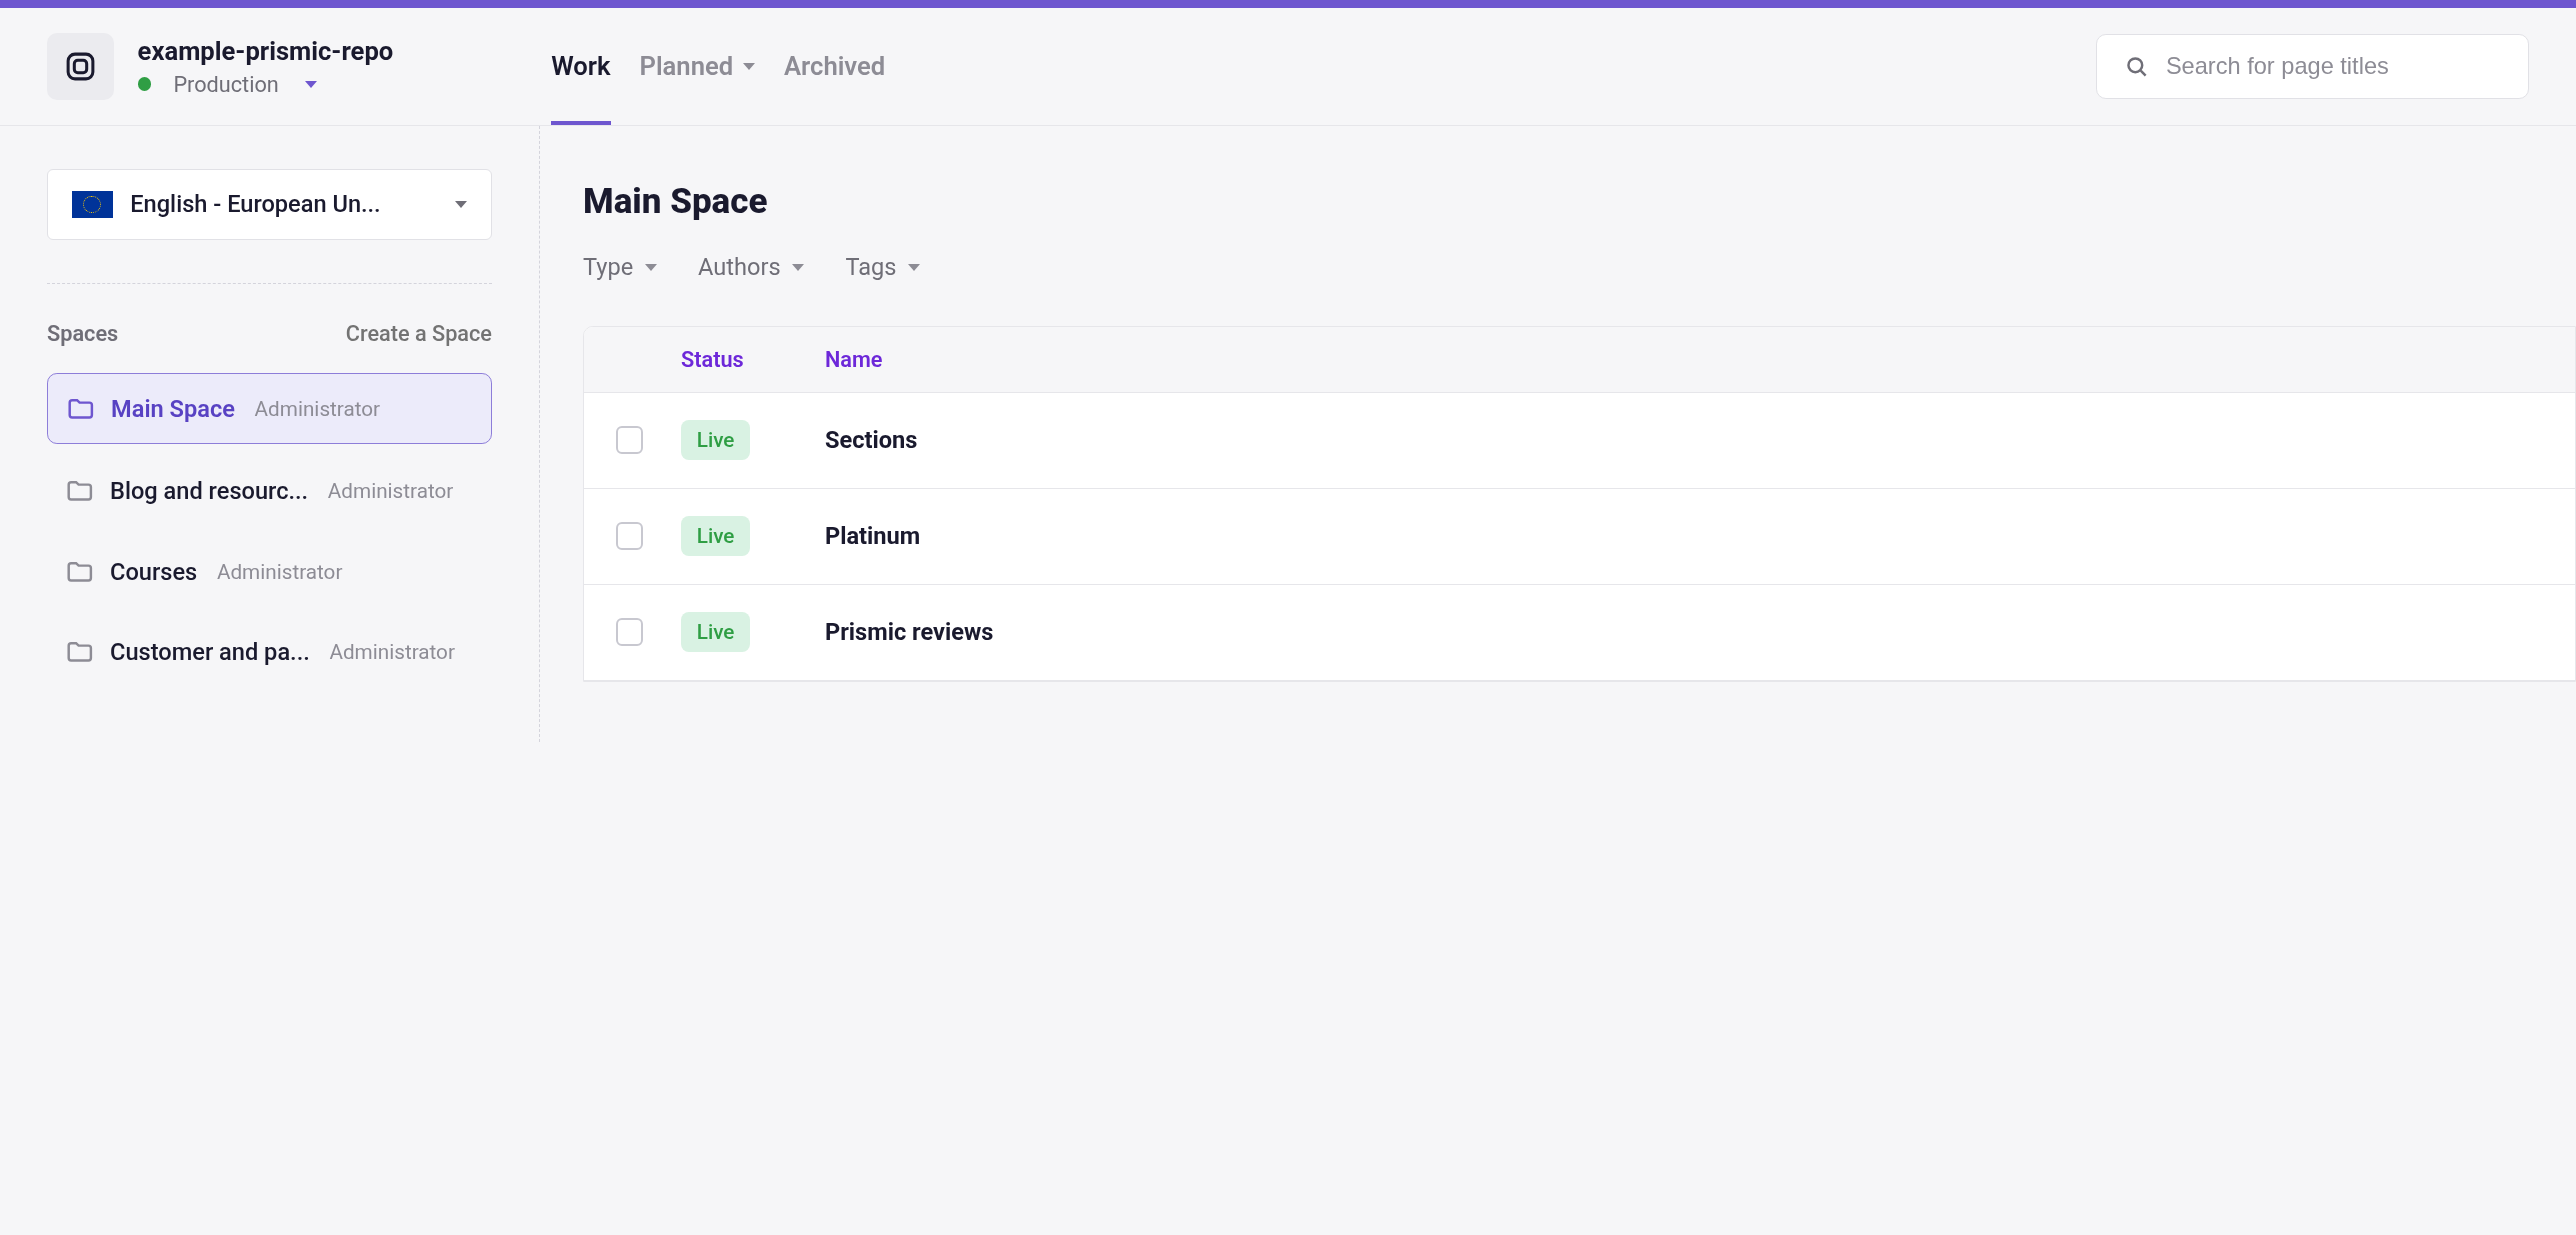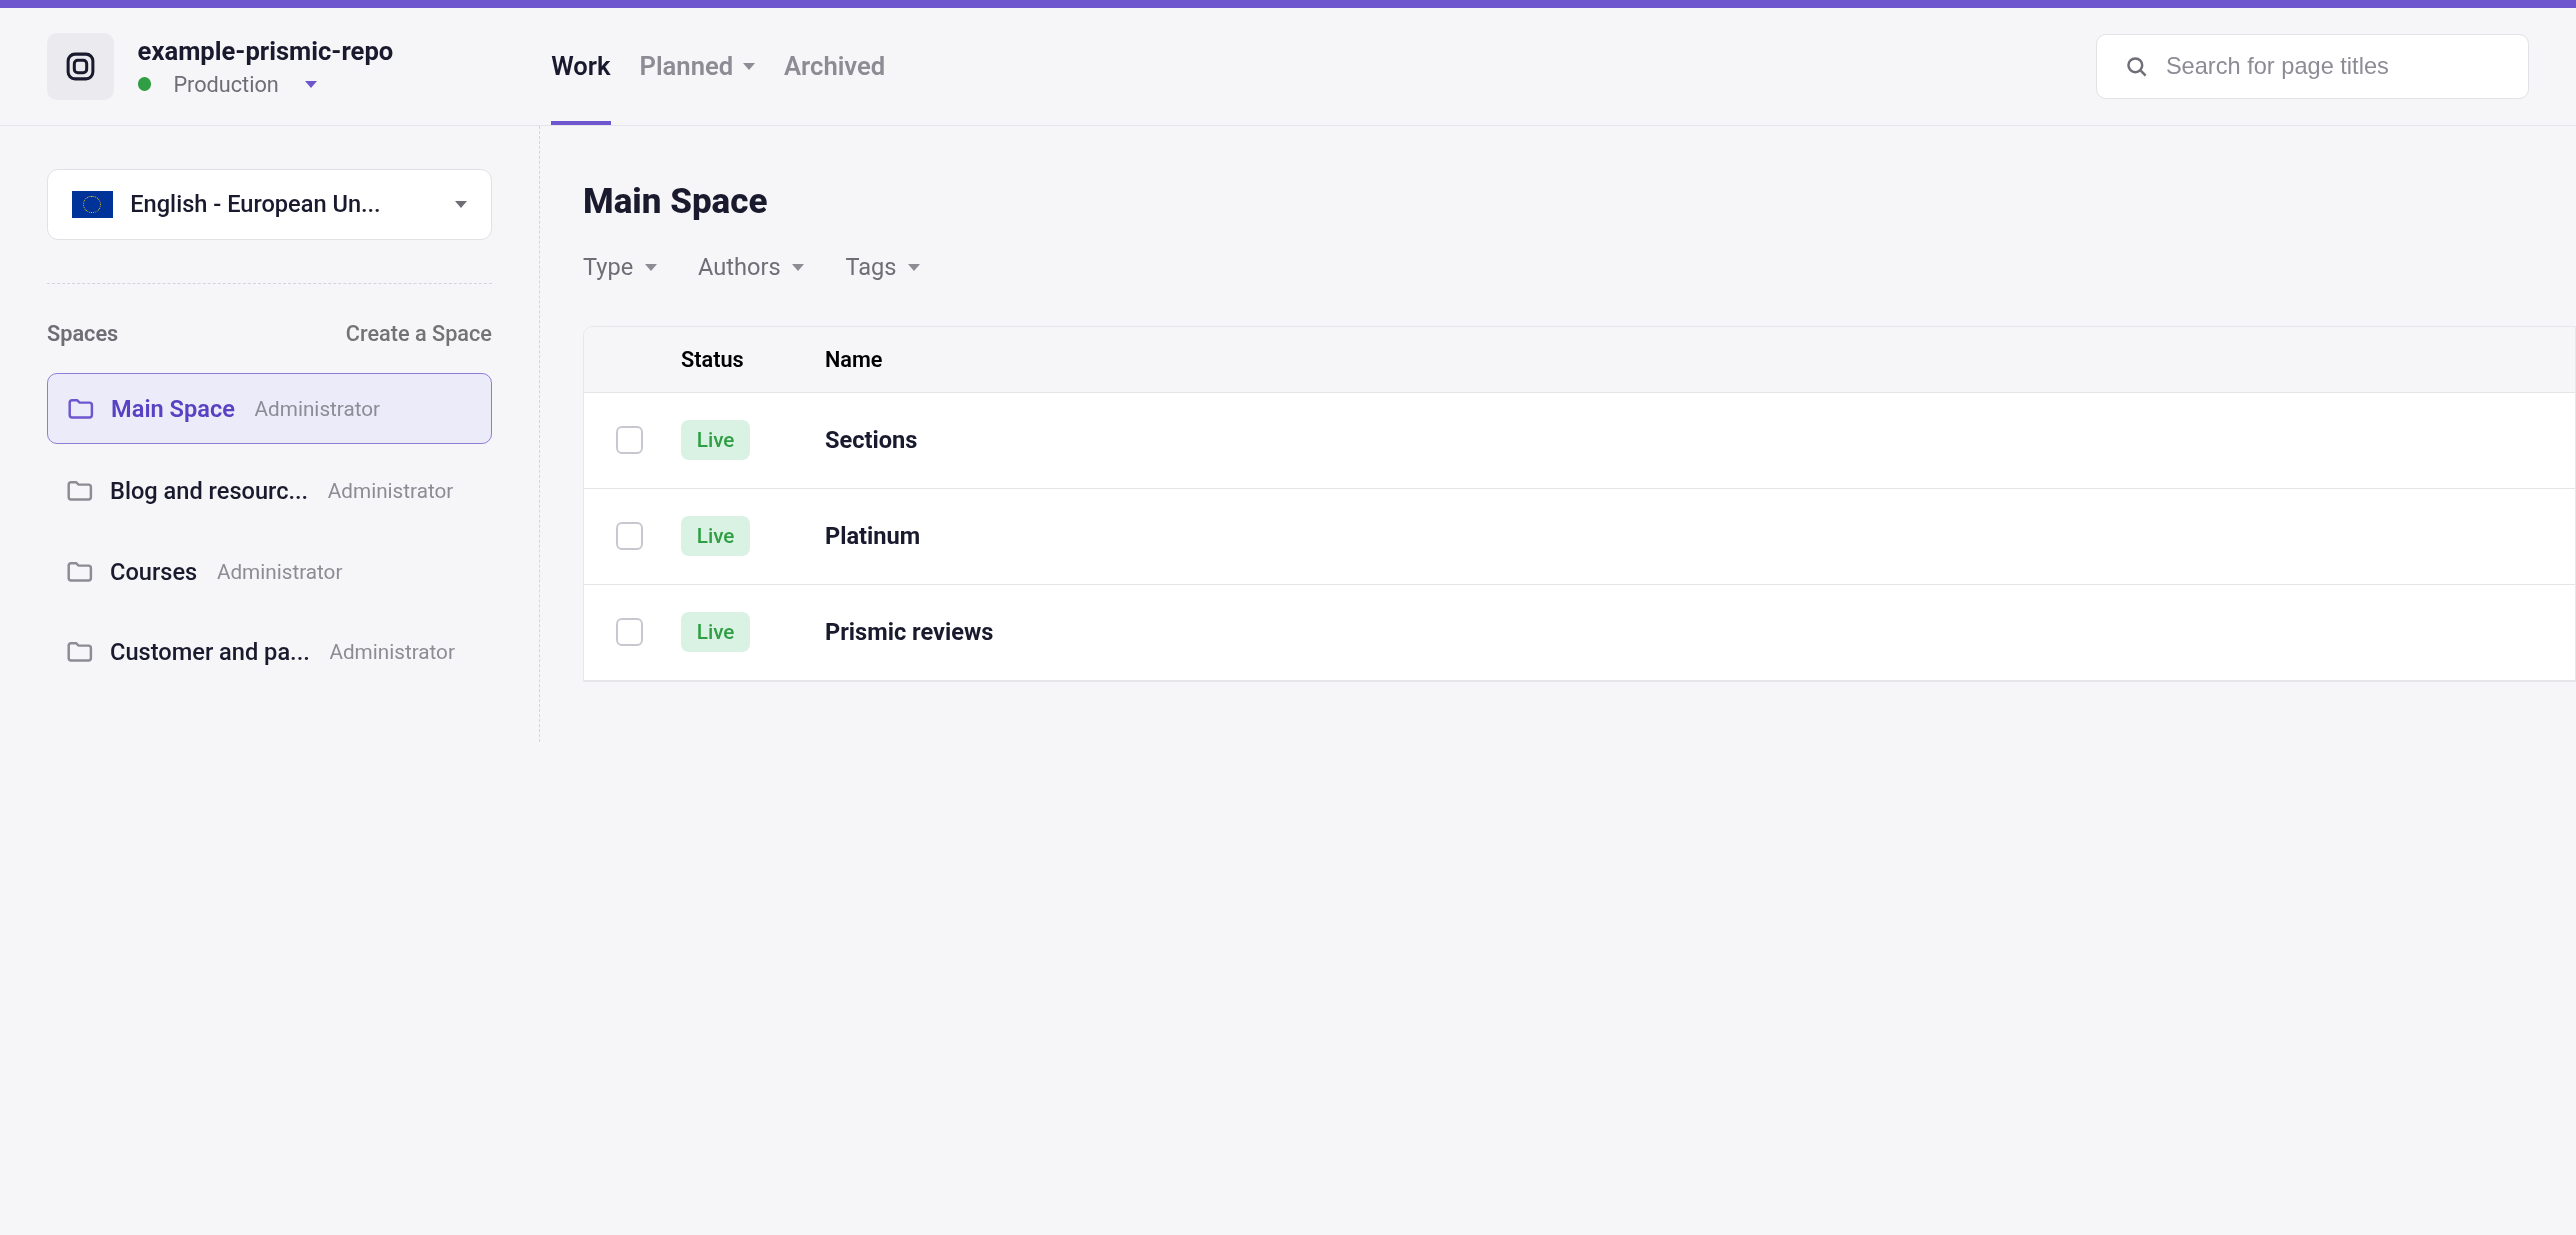--- a/index.html
+++ b/index.html
@@ -122,21 +122,21 @@
   width: 540px;
   padding: 43px 47px;
   border-right: 1px dashed #d4d4dc;
 }
 .locale-picker {
   display: flex;
   align-items: center;
   gap: 17.7px;
   background: #fff;
   border: 1px solid #e1e1e6;
-  border-radius: 11px;
+  border-radius: 6px;
   padding: 0 23.6px;
   height: 71px;
   cursor: pointer;
 }
 .flag {
   width: 41px;
   height: 27.6px;
   background: #003399;
   position: relative;
   display: flex;
@@ -247,21 +247,21 @@
   padding: 19.7px 0;
   background: #f6f6f8;
   border-bottom: 1px solid #e6e6ea;
 }
 .col-check { width: 97px; }
 .col-status { width: 144px; }
 .col-name { flex: 1; }
 .th {
   font-size: 21.7px;
   font-weight: 600;
-  color: #000000;
+  color: #6d28d9;
 }
 .table-row {
   display: flex;
   align-items: center;
   padding: 27.6px 0;
   border-bottom: 1px solid #e6e6ea;
 }
 .checkbox {
   width: 27.6px;
   height: 27.6px;

